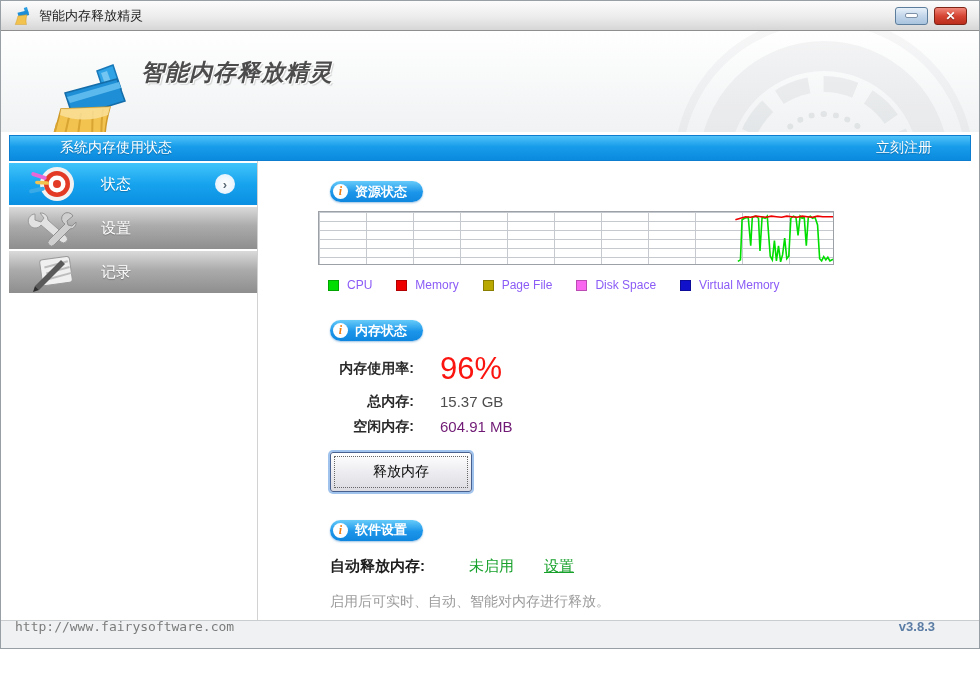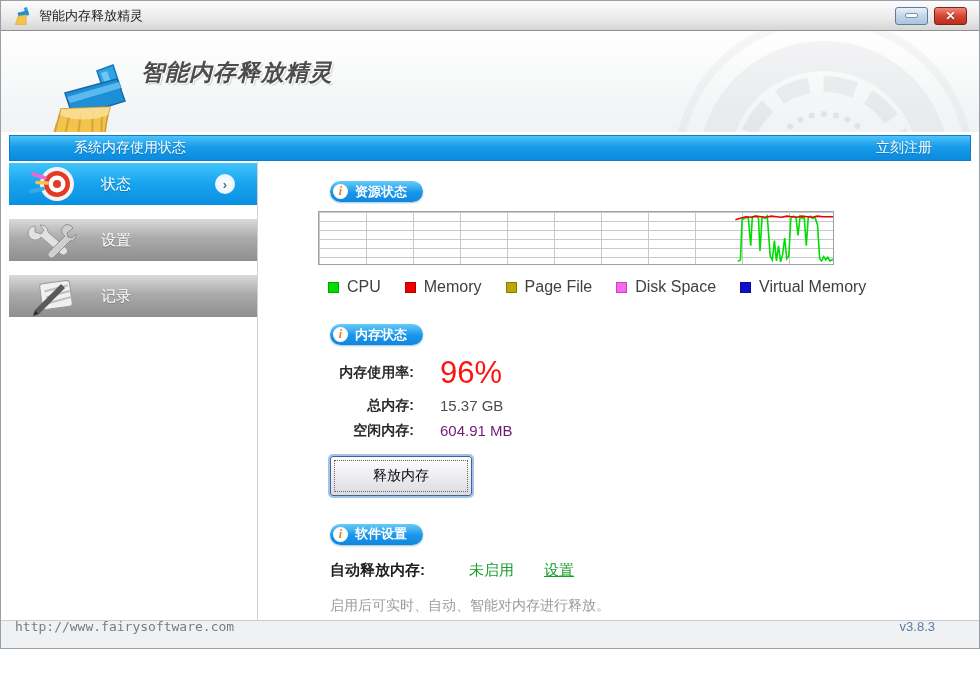--- a/index.html
+++ b/index.html
@@ -29,27 +29,27 @@
   .wm-ring { position:absolute; border-radius:50%; }
   .wm1 { width:250px; height:250px; right:60px; top:20px; border:30px solid rgba(140,148,155,.09); }
   .wm2 { width:180px; height:180px; right:95px; top:55px; border:16px dashed rgba(140,148,155,.12); }
   .wm3 { width:110px; height:110px; right:130px; top:90px; border:6px dotted rgba(140,148,155,.16); }
   .wm4 { width:300px; height:300px; right:35px; top:-5px; border:8px solid rgba(140,148,155,.07); }
 
   
   .bluebar { margin:3px 8px 0 8px; height:26px; flex:0 0 26px;
              background:linear-gradient(#4fc2f8,#179cea 45%,#0b8ade);
              border:1px solid #0d7ecf; display:flex; align-items:center; color:#fff; font-size:14px; }
-  .bluebar-title { margin-left:64px; flex:1; text-shadow:0 1px 1px rgba(0,0,0,.25); }
+  .bluebar-title { margin-left:50px; flex:1; text-shadow:0 1px 1px rgba(0,0,0,.25); }
   .register-link { margin-right:38px; color:#fff; cursor:pointer; text-shadow:0 1px 1px rgba(0,0,0,.25); }
 
   
   .body { flex:1; display:flex; margin:0 8px; min-height:0; }
   .sidebar { width:248px; flex:0 0 248px; padding-top:2px; }
-  .side-item { height:42px; margin-bottom:14px; display:flex; align-items:center; position:relative;
+  .side-item { height:42px; margin-bottom:2px; display:flex; align-items:center; position:relative;
                background:linear-gradient(#dadada,#ababab 45%,#8e8e8e); color:#fff; font-size:15px; cursor:pointer; }
   .side-item.active { background:linear-gradient(#41c4fa,#17a3ee 50%,#0a8fe1); }
   .side-icon { width:92px; display:flex; justify-content:center; align-items:center; height:42px; overflow:hidden; }
   .side-label { text-shadow:0 1px 1px rgba(0,0,0,.25); }
   .chevron { position:absolute; right:22px; width:20px; height:20px; border-radius:50%;
              background:radial-gradient(#ffffff,#dfeefb); display:flex; align-items:center; justify-content:center;
              color:#5a6a76; font-size:13px; font-weight:bold; }
 
   .content { flex:1; border-left:1px solid #d2d2d2; background:#fff; padding:20px 0 0 60px; overflow:hidden; }
 
@@ -59,21 +59,21 @@
   .i-icon { width:15px; height:15px; border-radius:50%; background:#fff; color:#f07d10;
             font-family:"Liberation Serif", serif; font-style:italic; font-weight:bold; font-size:12px;
             display:flex; align-items:center; justify-content:center; margin-right:7px; }
 
   .chart-wrap { width:516px; height:54px; margin-top:9px; border:1px solid #9ba1a6; background:
       repeating-linear-gradient(to right, #c6cace 0 1px, transparent 1px 47px),
       repeating-linear-gradient(to bottom, #c6cace 0 1px, transparent 1px 9px), #fff;
       position:relative; }
   .chart-wrap svg { position:absolute; left:0; top:0; width:100%; height:100%; }
 
-  .legend { display:flex; align-items:center; margin:13px 0 0 10px; font-size:16px; color:#404040; }
+  .legend { display:flex; align-items:center; margin:13px 0 0 10px; font-size:12px; color:#8b5cf6; }
   .legend-item { display:flex; align-items:center; margin-right:24px; }
   .legend-swatch { width:11px; height:11px; margin-right:8px; border:1px solid rgba(0,0,0,.25); }
 
   .section-gap { margin-top:28px; }
 
   .stats { margin-top:12px; }
   .stat-row { display:flex; align-items:center; margin-bottom:7px; }
   .stat-label { width:96px; text-align:right; font-size:14px; font-weight:bold; color:#2a2a2a; }
   .stat-value { margin-left:26px; }
   .v-usage { font-size:31px; color:#fb1510; line-height:1.05; }
@@ -90,21 +90,21 @@
   .auto-row { margin:16px 0 0 12px; font-size:15px; display:flex; align-items:center; }
   .auto-label { font-weight:bold; color:#1e1e1e; }
   .auto-status { color:#17a12b; margin-left:44px; }
   .settings-link { color:#17a12b; margin-left:30px; text-decoration:underline; cursor:pointer; }
   .hint { margin:17px 0 0 12px; font-size:14px; color:#9b9b9b; }
 
   
   .footer { height:28px; flex:0 0 28px; border-top:1px solid #c9cdcf; background:#eff1f2;
             display:flex; align-items:center; justify-content:space-between; padding:0 44px 16px 14px; }
   .footer-url { font-family:"DejaVu Sans Mono", monospace; font-size:13px; color:#7b7b7b; }
-  .footer-ver { font-size:13px; font-weight:normal; color:#5b7ca4; }
+  .footer-ver { font-size:13px; font-weight:bold; color:#5b7ca4; }
 </style>
 </head>
 <body>
 
 <div class="window">
 
   <div class="titlebar">
     <svg width="18" height="18" viewBox="0 0 40 40">
       <path d="M24 2 L31 0 L35 14 L28 16 Z" fill="#2a9de0"></path>
       <path d="M10 13 L33 7 L36 18 L13 24 Z" fill="#1e8fd6"></path>

